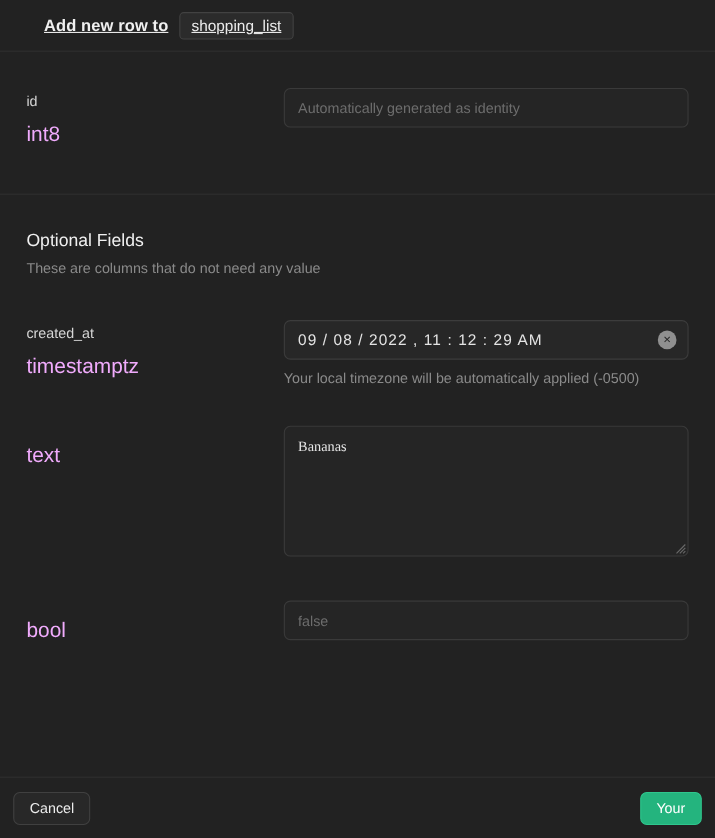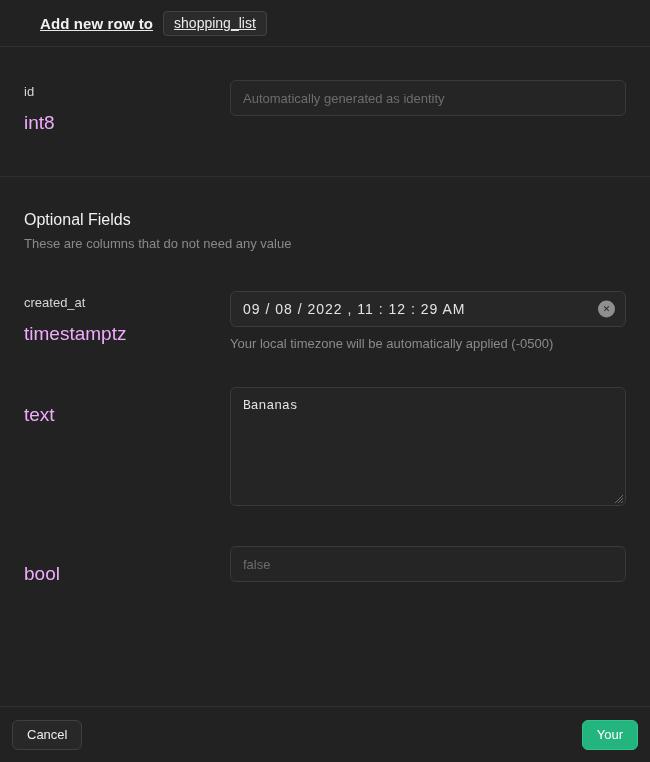--- a/index.html
+++ b/index.html
@@ -34,20 +34,21 @@
     font-weight: 500;
     color: #ececec;
   }
 
   
   .field-row {
     display: grid;
     grid-template-columns: 206px 1fr;
     padding: 0 24px;
     flex: 0 0 auto;
+    gap: 28px;
   }
   .label-col { padding-top: 4px; }
   .field-name { font-size: 13px; color: #d6d6d6; font-weight: 400; }
   .field-type { font-size: 19px; color: #f0abfc; margin-top: 13px; }
 
   .row-id { padding-top: 33px; padding-bottom: 42px; }
 
   .text-input {
     width: 100%;
     height: 36px;
@@ -107,21 +108,21 @@
 
   .row-item { margin-top: 36px; }
   .textarea-wrap { position: relative; }
   .item-textarea {
     width: 100%;
     height: 119px;
     background: #252525;
     border: 1px solid #3a3a3a;
     border-radius: 6px;
     padding: 10px 12px;
-    font-family: Liberation Mono, monospace;
+    font-family: Liberation Serif, serif;
     font-size: 13px;
     color: #e4e4e4;
     resize: none;
     outline: none;
     display: block;
   }
   .resize-handle {
     position: absolute;
     right: 2px;
     bottom: 2px;

